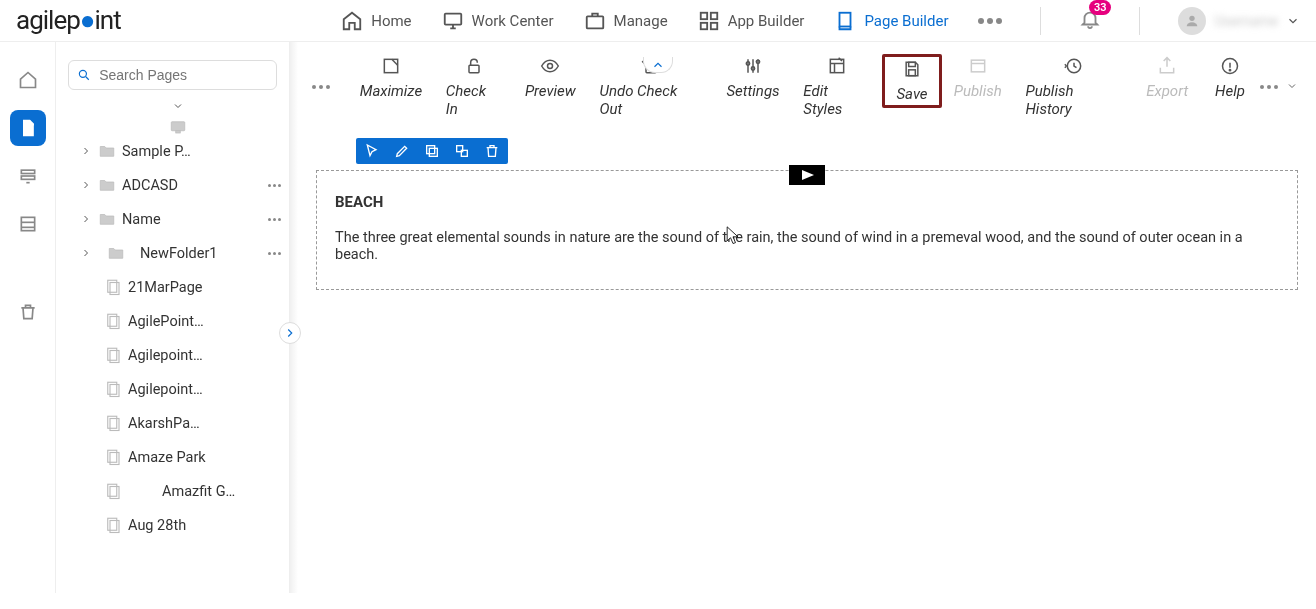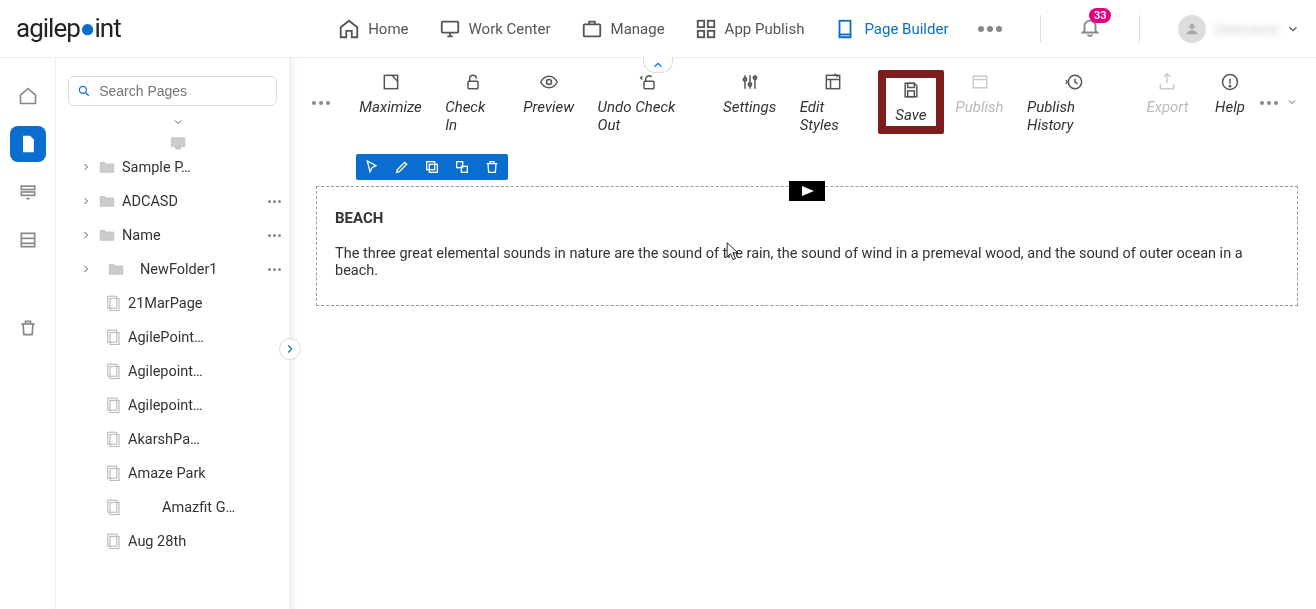--- a/index.html
+++ b/index.html
@@ -8,21 +8,21 @@
     font-size: 14px;
     color: #333;
     background: #fff;
     width: 1316px;
     height: 609px;
     overflow: hidden;
   }
 
   
   .topnav {
-    height: 58px;
+    height: 42px;
     display: flex;
     align-items: center;
     padding: 0 16px;
     border-bottom: 1px solid #eee;
   }
   .logo {
     font-size: 26px;
     font-weight: 400;
     color: #222;
     letter-spacing: -1px;
@@ -203,21 +203,21 @@
   .action-item {
     display:flex; flex-direction:column; align-items:center;
     min-width: 60px;
     padding: 0 10px;
     cursor:pointer;
     color:#333;
     border: 2px solid transparent;
     border-radius: 2px;
     font-style: italic;
   }
-  .action-item.highlight { border:8px solid #7f1d1d; padding-top:2px; padding-bottom:2px;text-align:center;}
+  .action-item.highlight { border:3px solid #7f1d1d; padding-top:2px; padding-bottom:2px;text-align:center;}
   .action-item.disabled { color:#bbb; cursor:default;}
   .action-item svg { width:20px; height:20px; stroke:#555; fill:none; margin-bottom:6px;}
   .action-item.disabled svg{ stroke:#ccc;}
   .action-item .lbl { font-size:15px; }
 
   .actions-trailing-dots {
     display:flex; gap:3px; align-self:center; margin-left:auto; margin-right:8px;
     cursor:pointer;
   }
   .actions-trailing-dots span{ width:4px; height:4px; border-radius:50%; background:#888;}
@@ -304,21 +304,21 @@
         </svg>
       <span>Manage</span>
     </div>
     <div class="nav-item">
       <svg viewBox="0 0 24 24" fill="none" stroke="#555" stroke-width="2">
           <rect x="3" y="3" width="7" height="7"></rect>
           <rect x="14" y="3" width="7" height="7"></rect>
           <rect x="3" y="14" width="7" height="7"></rect>
           <rect x="14" y="14" width="7" height="7"></rect>
         </svg>
-      <span>App Publish</span>
+      <span>App Builder</span>
     </div>
     <div class="nav-item active">
       <svg viewBox="0 0 24 24" fill="none" stroke="#0a6ed1" stroke-width="2">
           <rect x="6" y="3" width="12" height="15"></rect>
           <path d="M6 18 v3 h12 v-3"></path>
         </svg>
       <span>Page Builder</span>
     </div>
     <div class="more-dots">
         <span></span>

